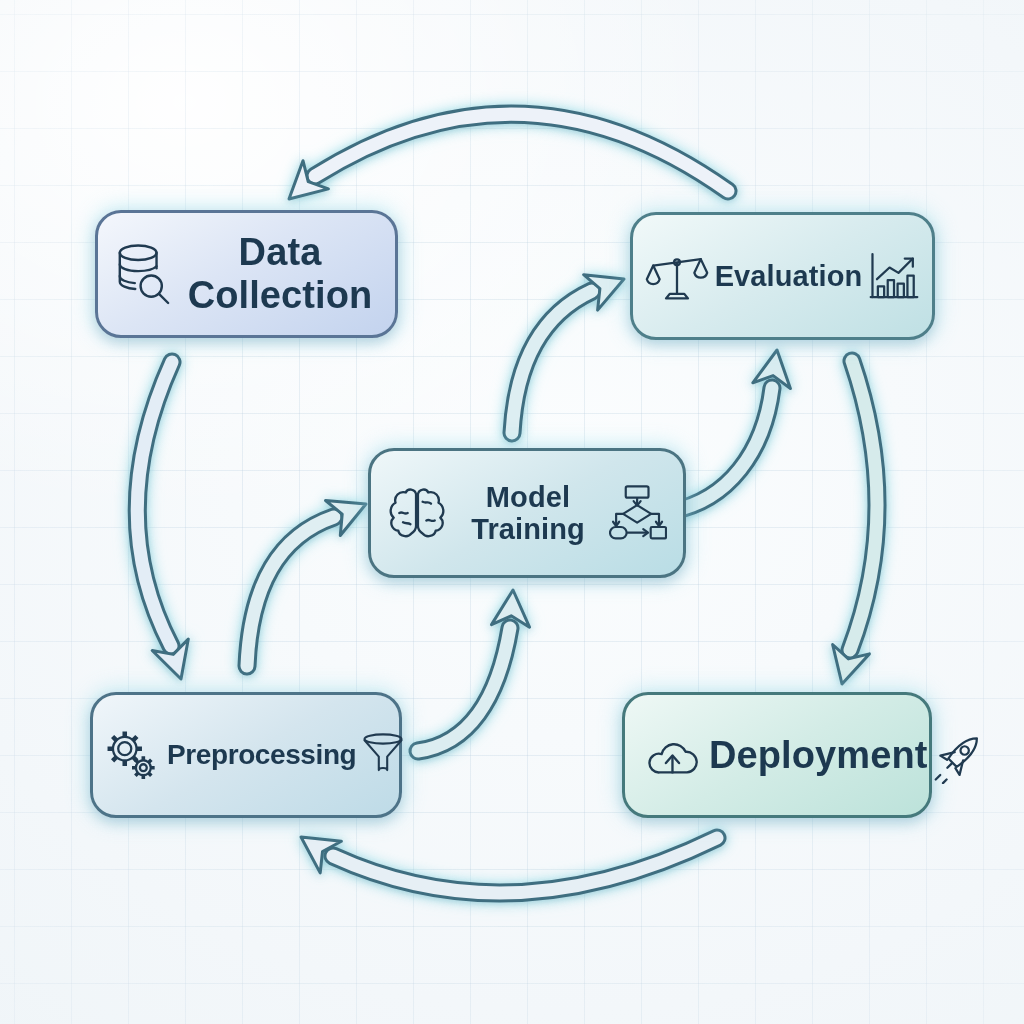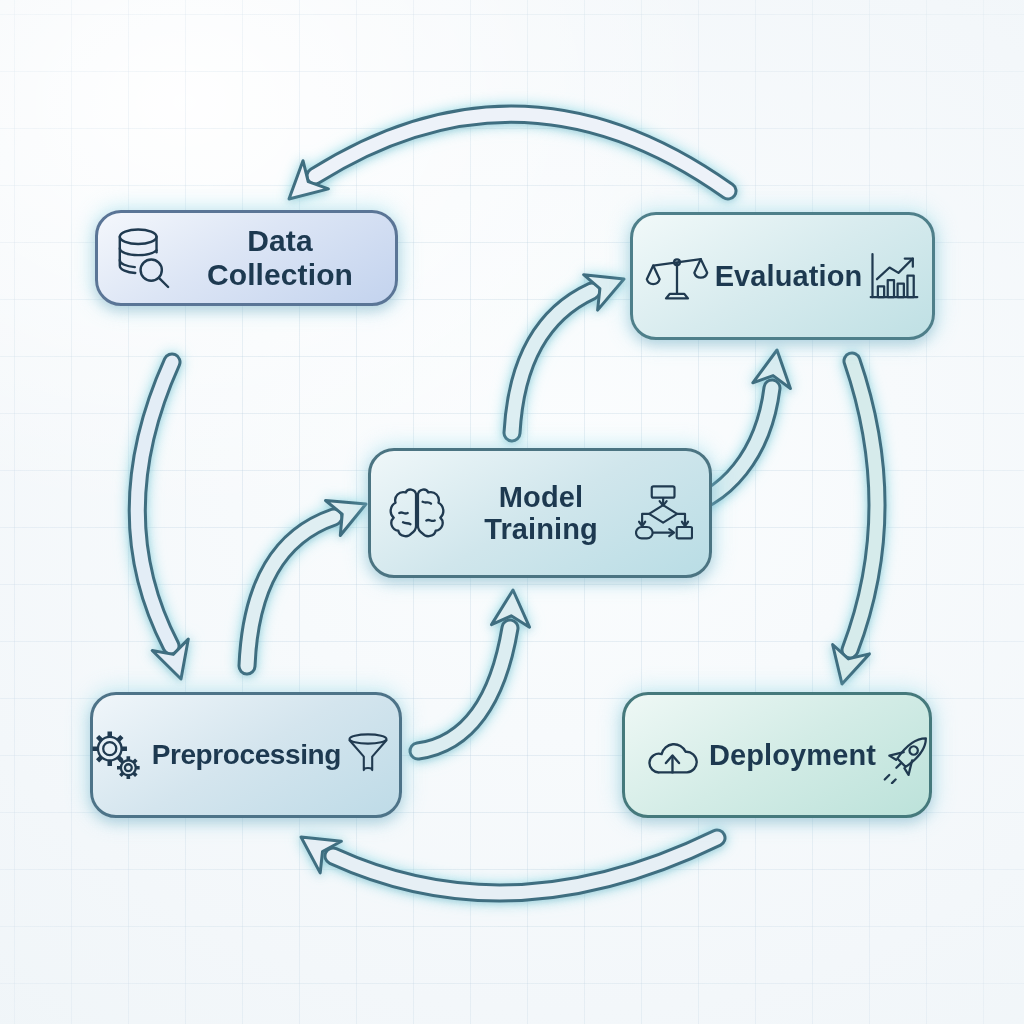--- a/index.html
+++ b/index.html
@@ -33,31 +33,31 @@
     box-shadow:0 5px 12px rgba(88,136,164,.28), 0 0 20px 4px rgba(146,222,236,.42);
   }
   .label{flex:1;text-align:center;font-weight:bold;color:#1d3950;line-height:1.12;letter-spacing:.1px;}
   .icon{display:flex;align-items:center;justify-content:center;flex:0 0 auto;}
   .icon svg{display:block;}
   .icon path,.icon circle,.icon ellipse,.icon rect,.icon polyline{
     fill:none;stroke:#203a50;stroke-width:2.5;stroke-linecap:round;stroke-linejoin:round;
   }
   .teeth{stroke-width:5 !important;stroke-linecap:butt !important;}
   .teeth-sm{stroke-width:4 !important;stroke-linecap:butt !important;}
-  .node-data-collection{left:95px;top:210px;width:303px;height:96px;font-size:30px;
+  .node-data-collection{left:95px;top:210px;width:303px;height:128px;font-size:38px;
     border-color:#5a7596;background:linear-gradient(150deg,#f4f7fc 0%,#dce5f5 45%,#c3d3ee 100%);gap:9px;}
   .node-data-collection .label{max-width:200px;}
   .node-evaluation{left:630px;top:212px;width:305px;height:128px;font-size:29px;white-space:nowrap;
     border-color:#4e7f8a;background:linear-gradient(150deg,#f1f9f9 0%,#d7ebee 50%,#bfe0e4 100%);justify-content:center;}
-  .node-model-training{left:368px;top:448px;width:344px;height:130px;font-size:29px;
+  .node-model-training{left:368px;top:448px;width:318px;height:130px;font-size:29px;
     border-color:#4b7482;background:linear-gradient(150deg,#eff7f9 0%,#d0e6ec 50%,#b9dde5 100%);}
   .node-preprocessing{left:90px;top:692px;width:312px;height:126px;font-size:28px;white-space:nowrap;
-    border-color:#4d7388;background:linear-gradient(150deg,#f0f6fa 0%,#d4e5ee 50%,#bedbe7 100%);padding:0 10px;justify-content:flex-end;}
+    border-color:#4d7388;background:linear-gradient(150deg,#f0f6fa 0%,#d4e5ee 50%,#bedbe7 100%);padding:0 10px;}
   .node-preprocessing .label{letter-spacing:-.4px;}
-  .node-deployment{left:622px;top:692px;width:310px;height:126px;font-size:29px;white-space:nowrap;
+  .node-deployment{left:622px;top:692px;width:310px;height:126px;font-size:38px;white-space:nowrap;
     border-color:#45797c;background:linear-gradient(150deg,#eef8f5 0%,#d3ece6 50%,#bce2da 100%);}
 </style>
 </head>
 <body>
 
 <div class="canvas">
   <div class="grid"></div>
 
   <svg class="arrows" width="1024" height="1024" viewBox="0 0 1024 1024">
     <g class="arrow" style="--fill:#edf2f9">

